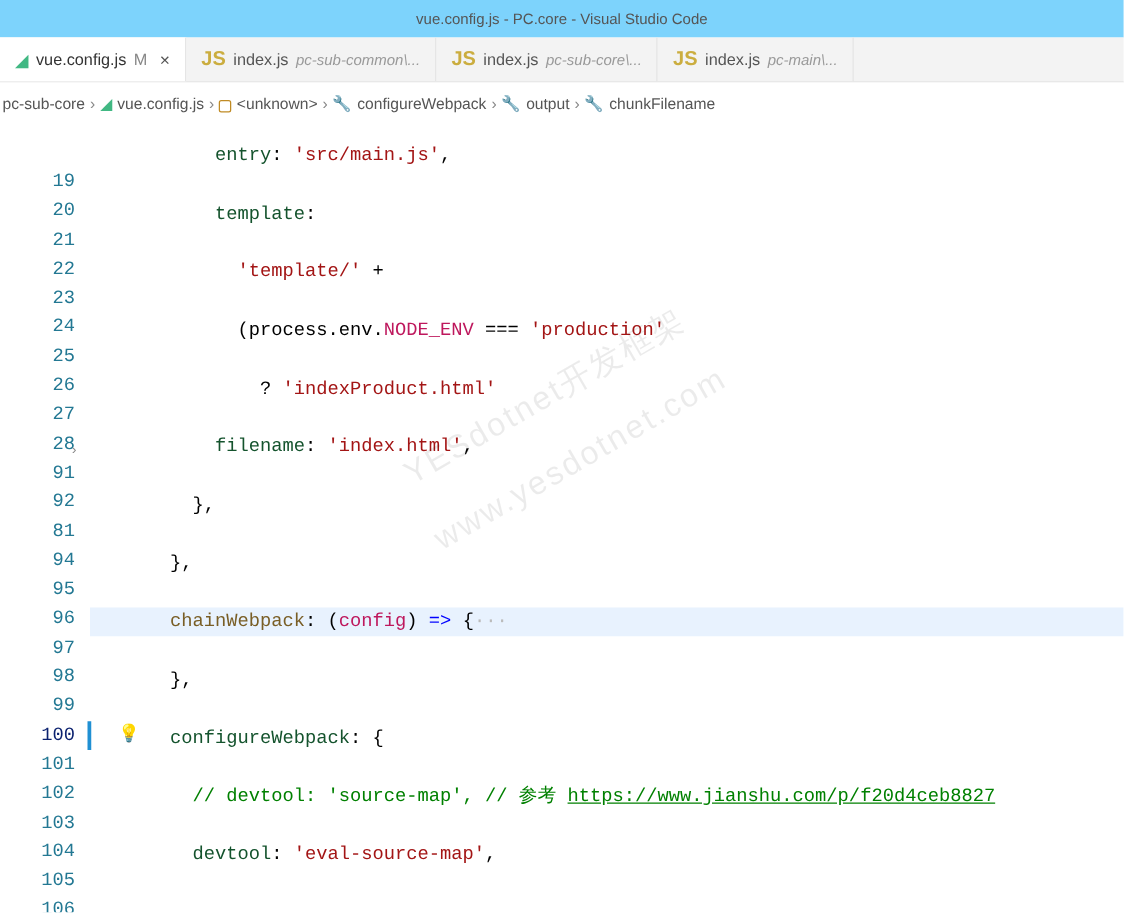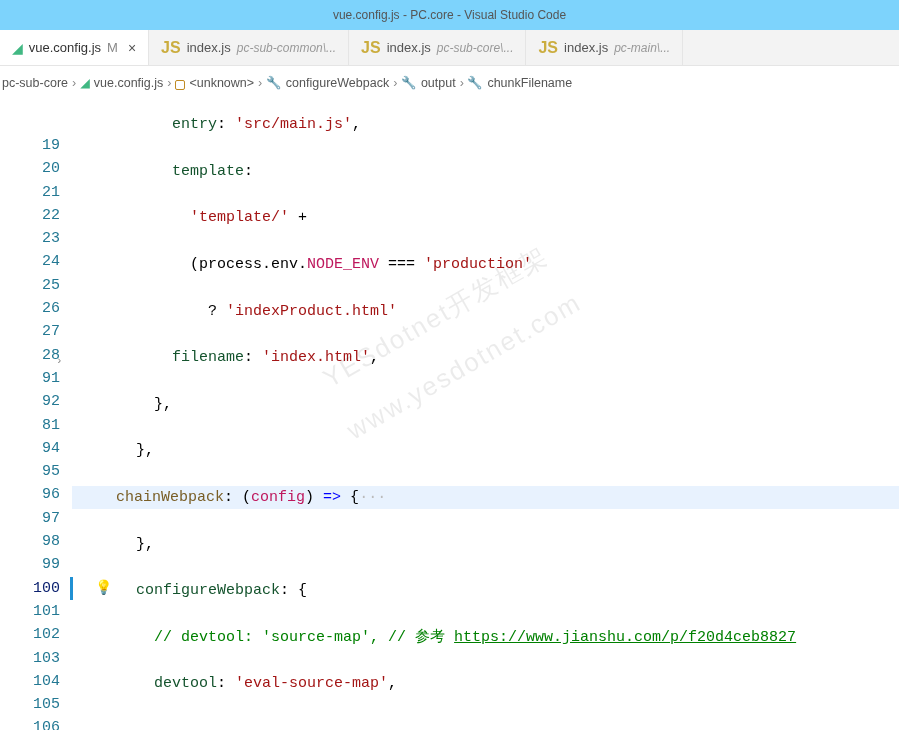--- a/index.html
+++ b/index.html
@@ -85,21 +85,21 @@
 .gutter .chev { position:absolute; left:56px; color:#888; font-size:11px;}
 .gutter .bulb { position:absolute; left:95px; color:#d9b208; font-size:14px; }
 .gutter .modmark { position:absolute; left:70px; width:3px; height:23.3px; background:#2090d3;}
 .code {
   flex: 1;
   white-space: pre;
   padding-left: 46px;
   position: relative;
 }
 .code .row { height: 23.3px; position:relative;}
-.code .row.selected { background: #e8f2fe; margin-left:-46px; padding-left:26px; width:calc(100% + 46px);}
+.code .row.selected { background: #e8f2fe; margin-left:-46px; padding-left:46px; width:calc(100% + 46px);}
 .k-prop { color: #14532d; }
 .k-str { color: #a31515; }
 .k-fn { color: #795e26; }
 .k-var { color: #be185d; }
 .k-cmt { color: #008000; }
 .k-punc { color: #000000; }
 .k-link { color: #008000; text-decoration: underline; }
 .k-arrow { color:#0000ff; }
 .k-dim { color:#bbbbbb; }
 .watermark {

